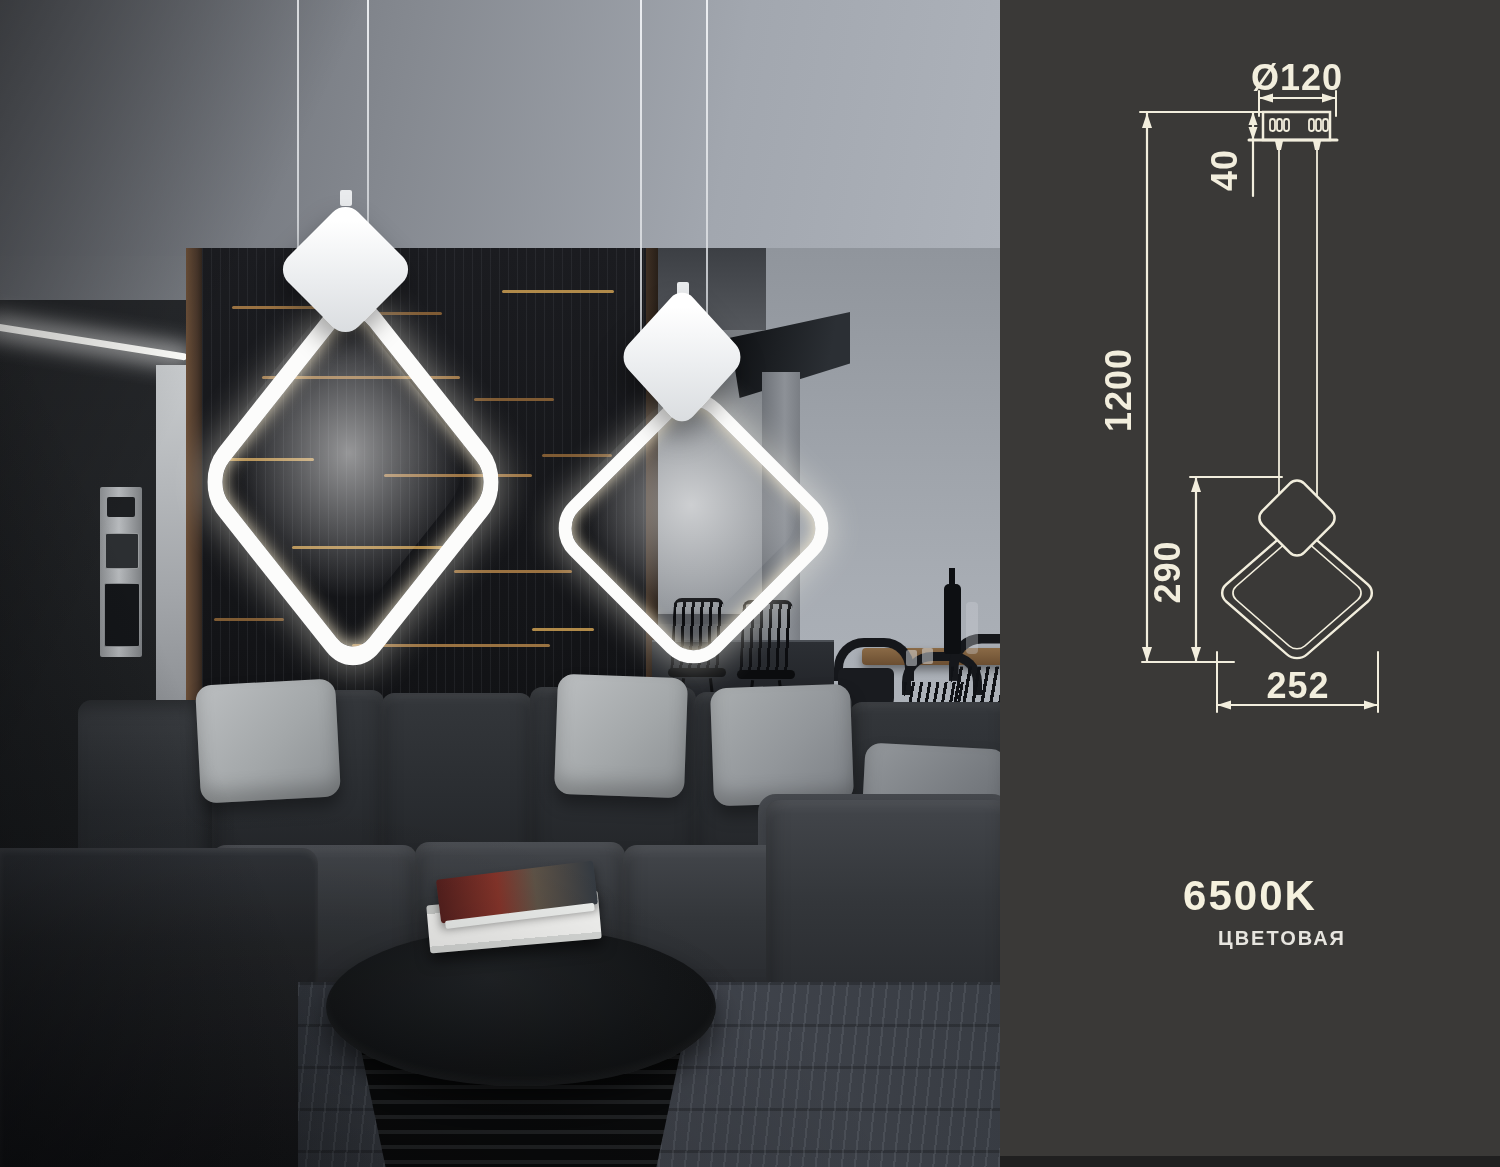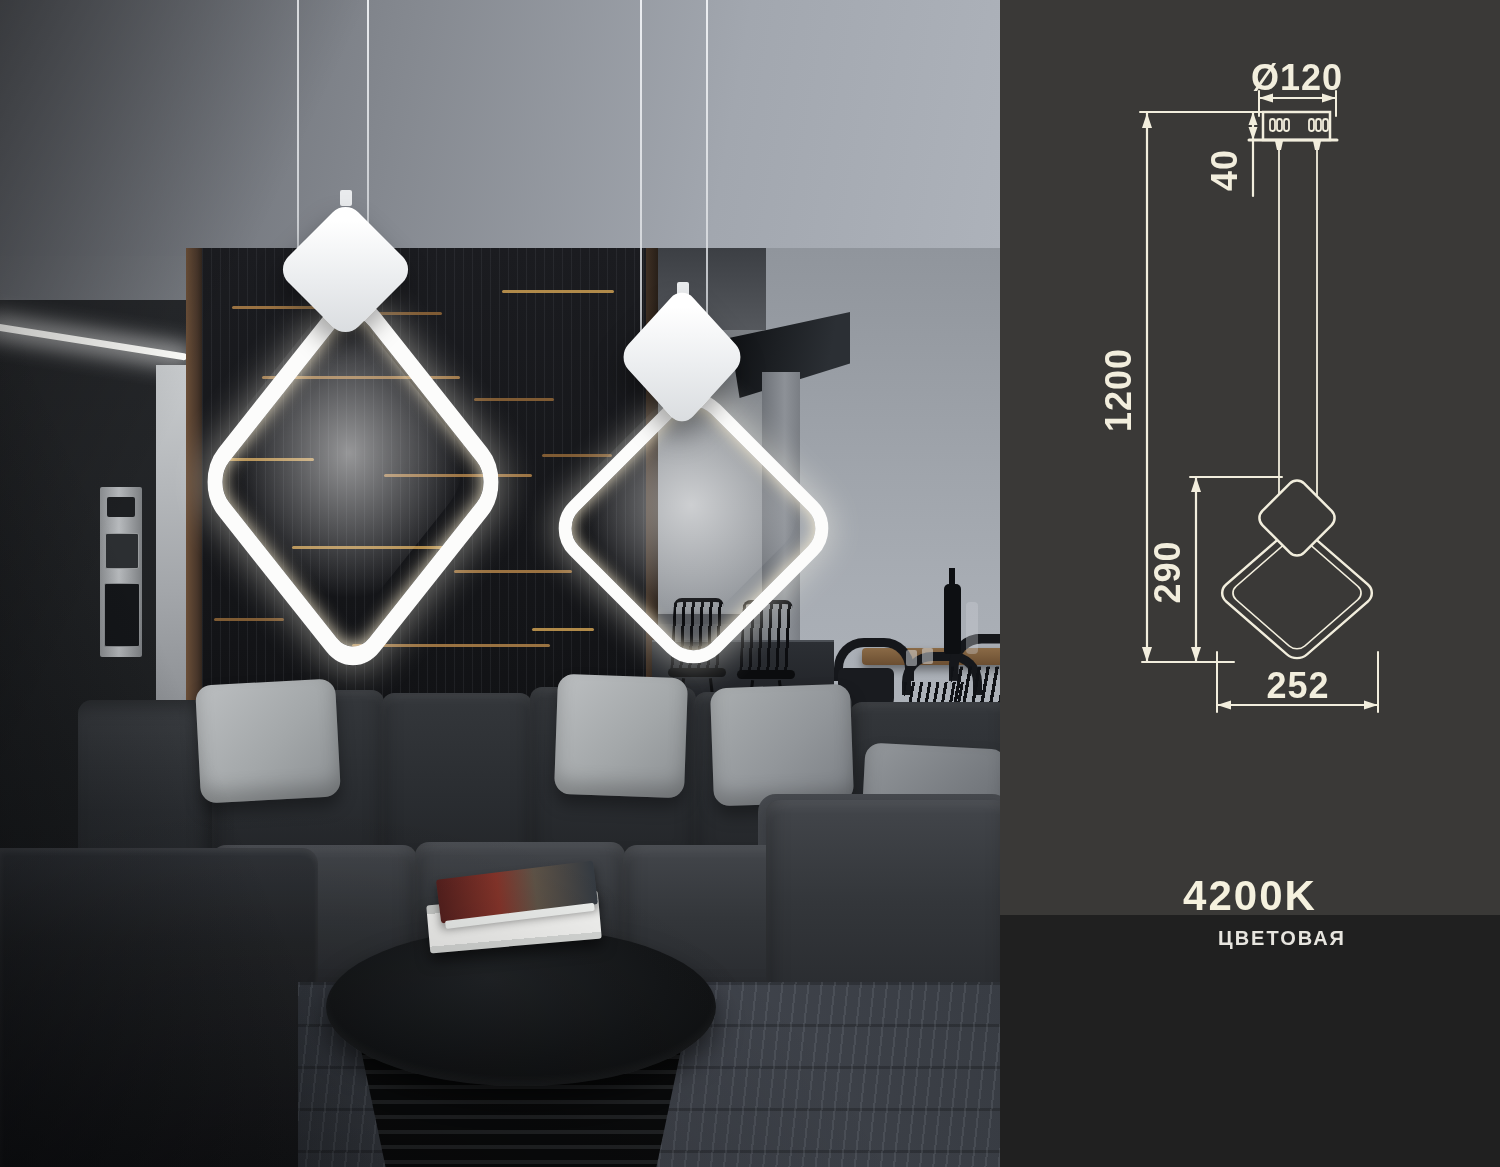--- a/index.html
+++ b/index.html
@@ -102,21 +102,21 @@
   .book2{left:438px;top:870px;width:158px;height:44px;transform:rotate(-7deg);
     background:linear-gradient(90deg,#54201e 0%,#84342a 38%,#5e5347 62%,#343a41 100%);
     box-shadow:0 6px 10px rgba(0,0,0,.45);}
   .book2 .pg{position:absolute;left:4px;bottom:-6px;width:150px;height:8px;background:#eceeec;border-radius:2px;}
   .photo-vignette{left:0;top:0;width:1000px;height:1167px;pointer-events:none;
     background:linear-gradient(66deg,rgba(4,5,7,.6) 0%,rgba(4,5,7,0) 26%),
       linear-gradient(115deg,rgba(0,0,0,.40) 0%,rgba(0,0,0,0) 24%),
       radial-gradient(120% 90% at 28% 118%,rgba(0,0,0,.45) 0%,rgba(0,0,0,0) 55%);}
 
   
-  .panel{left:1000px;top:0;width:500px;height:915px;background:#3a3937;}
+  .panel{left:1000px;top:0;width:500px;height:1156px;background:#3a3937;}
   .badge{left:1152px;top:768px;width:186px;height:86px;background:#5d5c5a;border-radius:12px;
     display:flex;align-items:center;justify-content:center;
     color:#f5f4f1;font-size:46px;font-weight:400;letter-spacing:1px;}
   .temp-value{left:1000px;top:872px;width:500px;text-align:center;color:#f5f1de;
     font-size:42px;font-weight:bold;letter-spacing:2px;}
   .temp-caption{left:1000px;top:925px;width:500px;text-align:center;color:#e7e5df;
     font-size:20px;font-weight:bold;letter-spacing:2px;line-height:27px;}
 </style>
 </head>
 <body>
@@ -307,19 +307,19 @@
       <g fill="#f2eedd" stroke="none" font-family="Liberation Sans, sans-serif" font-size="36" font-weight="bold" text-anchor="middle" letter-spacing="1">
         <text x="297" y="90">Ø120</text>
         <text x="237" y="170" transform="rotate(-90 237 170)">40</text>
         <text x="131" y="390" transform="rotate(-90 131 390)">1200</text>
         <text x="180" y="572" transform="rotate(-90 180 572)">290</text>
         <text x="298" y="698">252</text>
       </g>
     </svg>
 
 
-    <div class="abs temp-value" style="left:0;top:872px;">4200K</div>
+    <div class="abs temp-value" style="left:0;top:872px;">6500K</div>
     <div class="abs temp-caption" style="left:0;top:925px;margin-left:32px;">
       <div>ЦВЕТОВАЯ</div>
     </div>
 
   </div>
 </div>
 
 </body></html>

